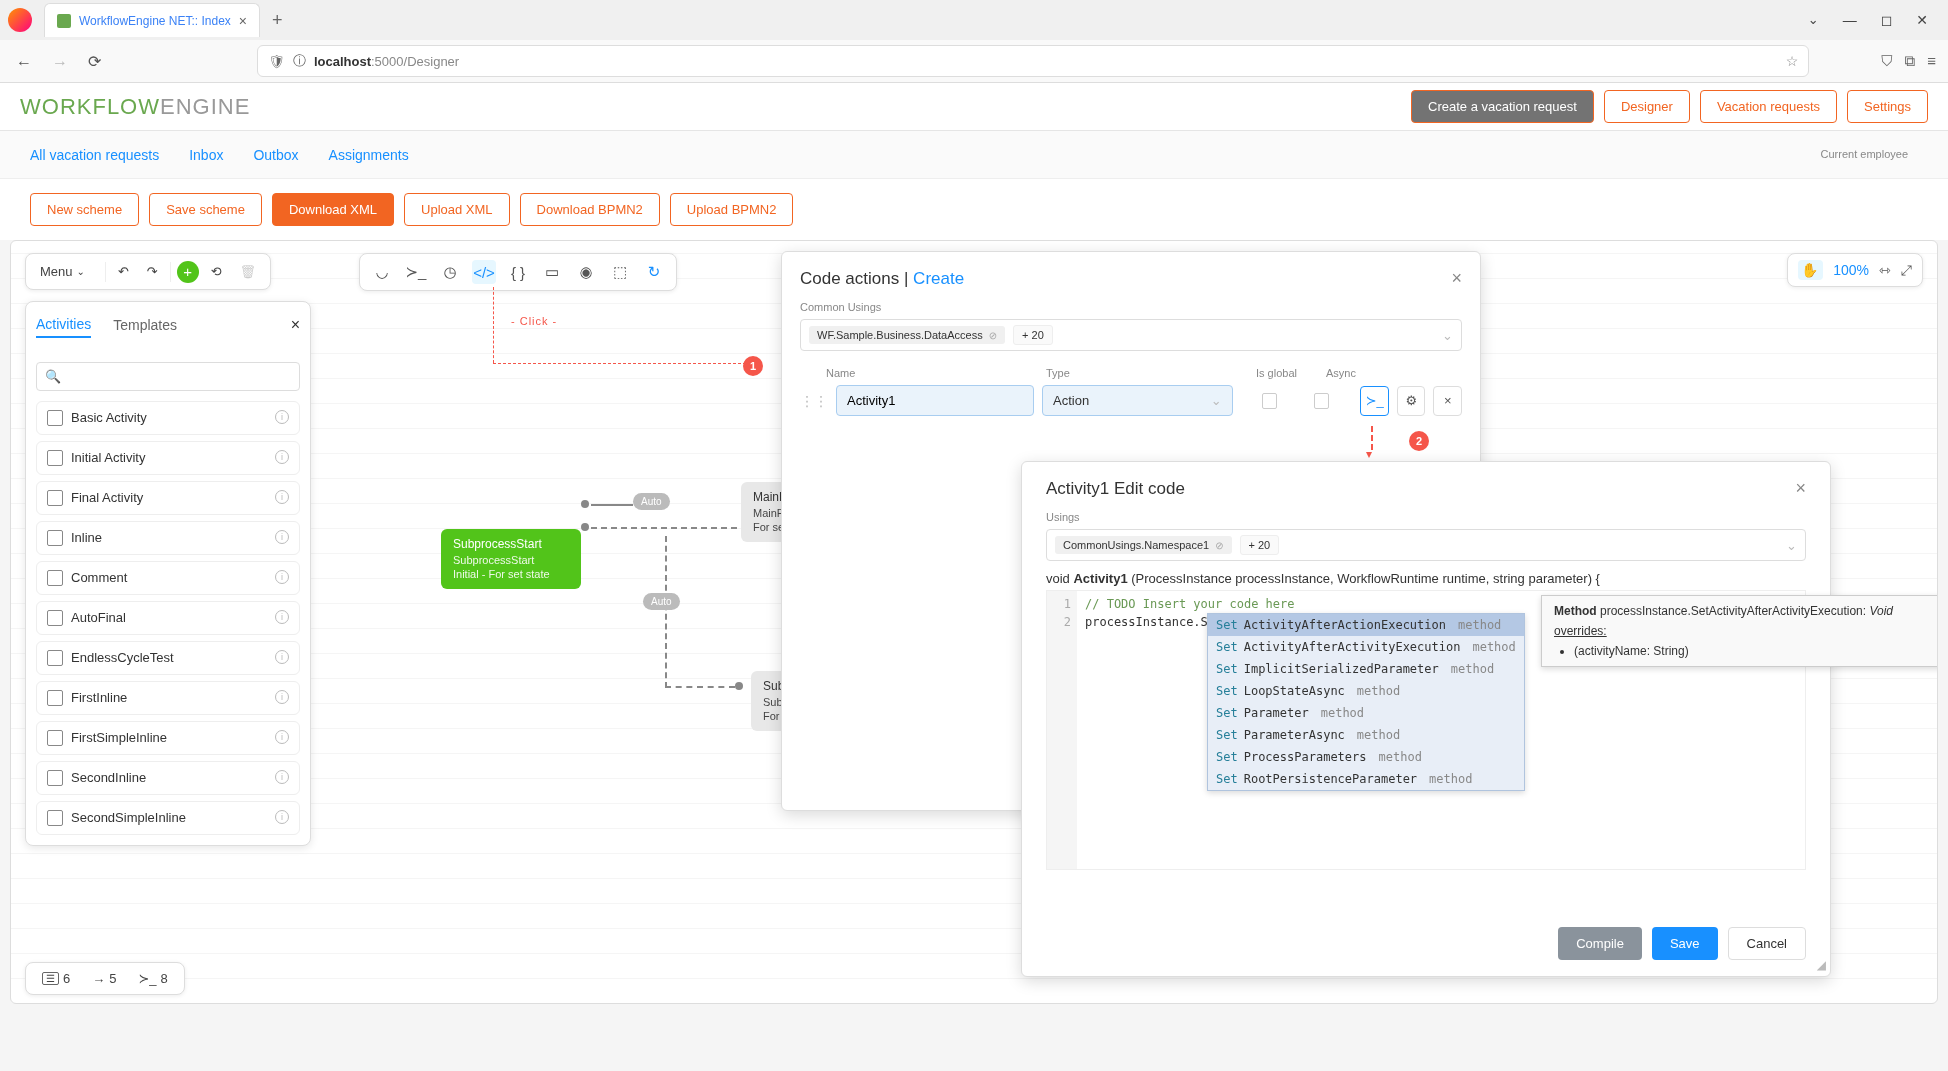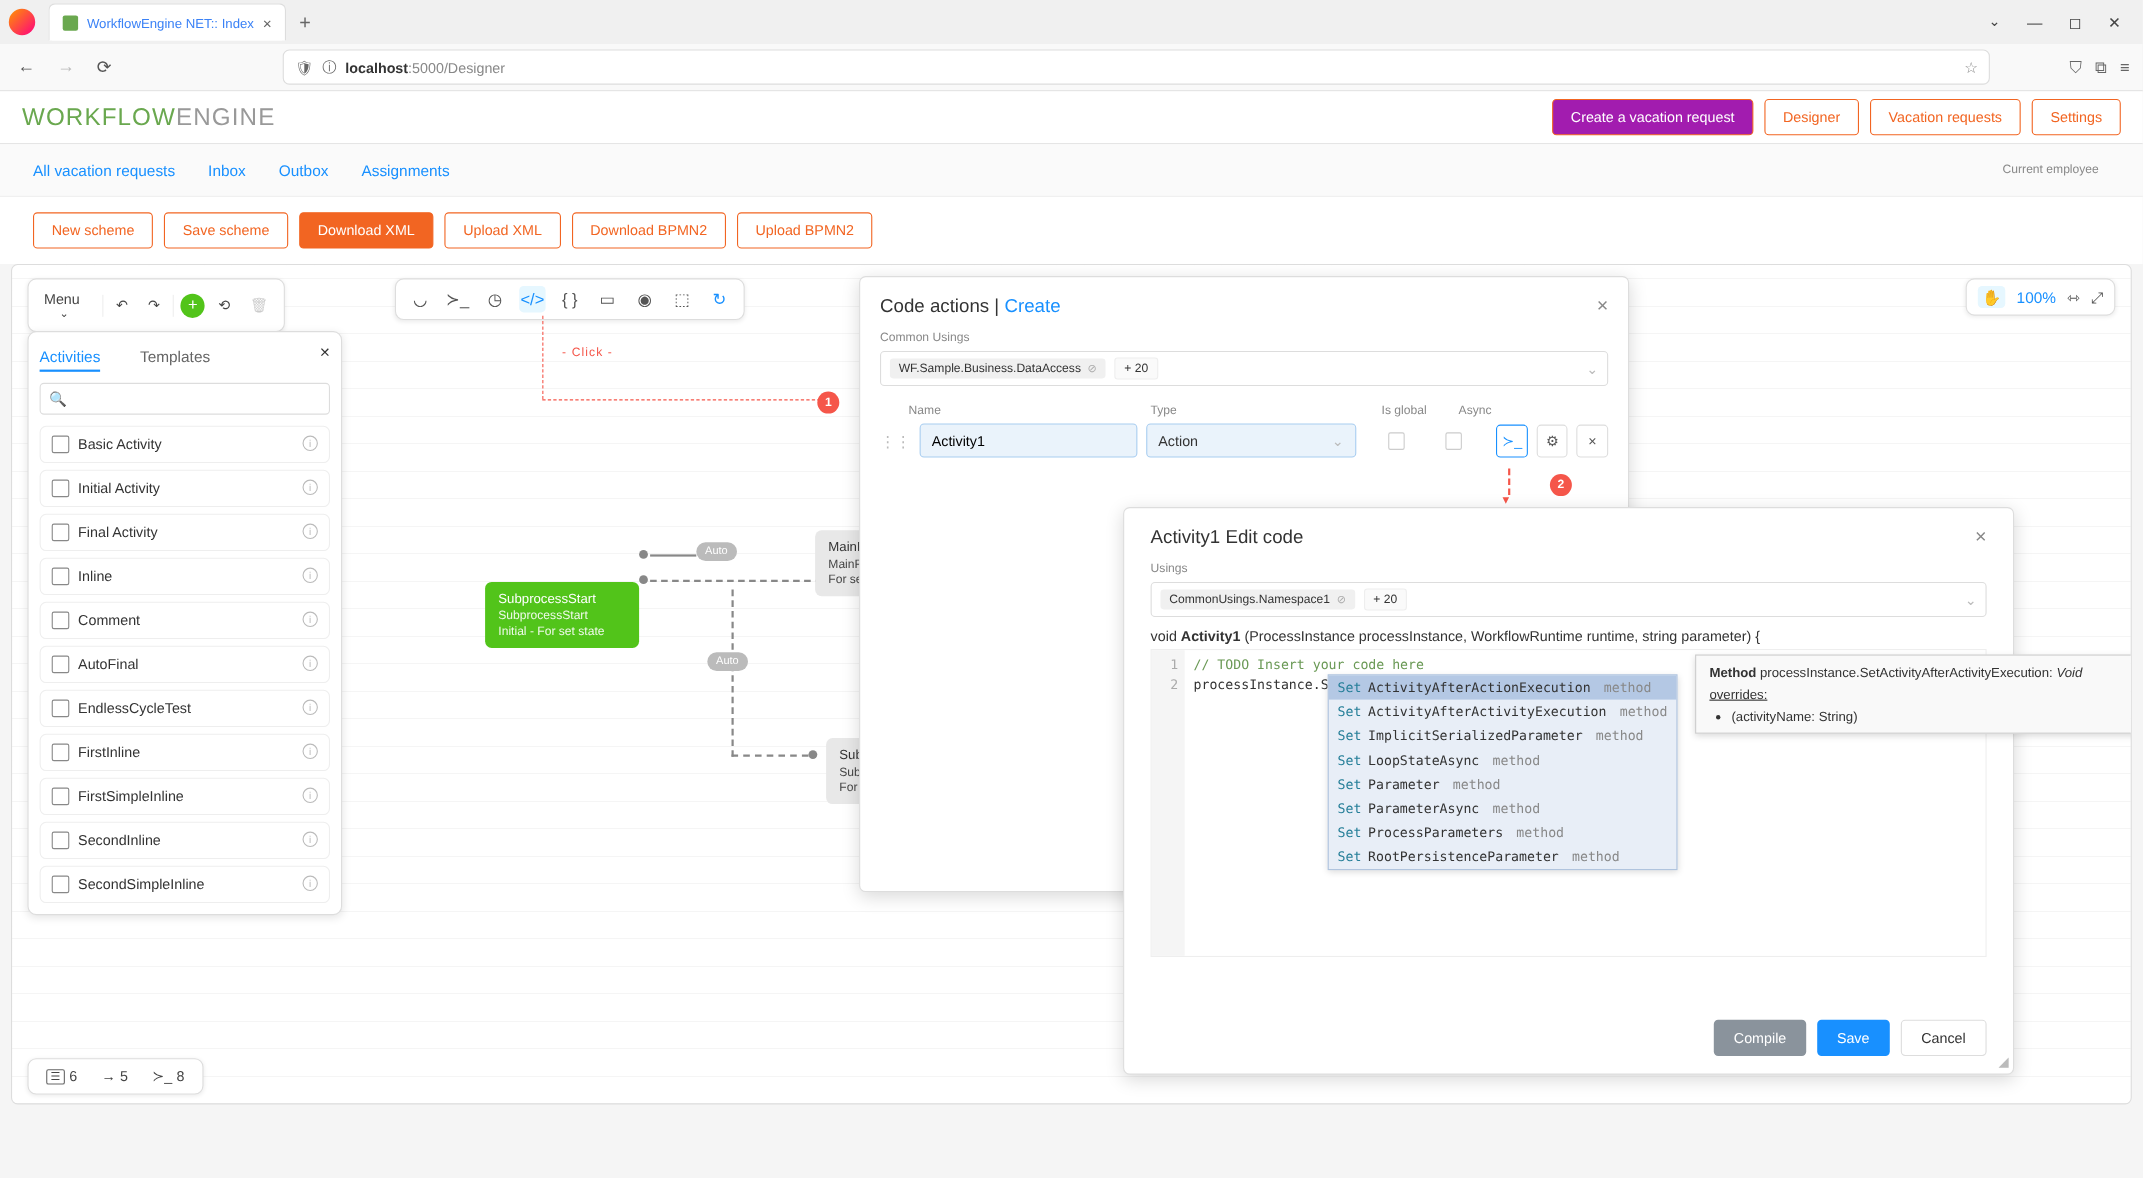--- a/index.html
+++ b/index.html
@@ -27,57 +27,57 @@
 .addr-star { margin-left: auto; font-size: 14px; color: #888; }
 .right-icons { display: flex; gap: 12px; color: #666;}
 .right-icons span { font-size: 15px; cursor: pointer; }
 
 
 .app-header { display: flex; align-items: center; height: 48px; background: #fff; border-bottom: 1px solid #e5e5e5; padding: 0 20px; }
 .logo { font-size: 22px; font-weight: 400; letter-spacing: 1px; color: #6aa84f; font-family: Arial; }
 .logo .thin { color: #999; font-weight: 300; }
 .header-buttons { margin-left: auto; display: flex; gap: 10px; }
 .hdr-btn { padding: 8px 16px; border-radius: 4px; border: 1px solid #f26522; color: #f26522; background: #fff; font-size: 13px; cursor: pointer; }
-.hdr-btn.primary { background: #a21caf; color: #fff; }
+.hdr-btn.primary { background: #737373; color: #fff; }
 
 
 .sub-nav { display: flex; align-items: center; height: 48px; background: #fafafa; padding: 0 30px; gap: 30px; border-bottom: 1px solid #eee; }
 .nav-link { color: #1890ff; font-size: 14px; cursor: pointer; }
 .employee-box { margin-left: auto; text-align: right;}
 .emp-label { font-size: 11px; color: #888; display: block; margin-bottom: 2px; padding-right: 10px;}
 .emp-select { border: 1px solid #ccc; padding: 4px 8px; font-size: 12px; background: #fff; width: 420px; }
 
 
 .toolbar-row { display: flex; gap: 10px; padding: 14px 30px; background: #fff; }
 .tbtn { padding: 8px 16px; border-radius: 4px; border: 1px solid #f26522; color: #f26522; background: #fff; font-size: 13px; cursor: pointer; }
 .tbtn.filled { background: #f26522; color: #fff; border-color: #f26522; }
 
 
 .canvas-wrap { position: relative; background: repeating-linear-gradient(0deg, #fff, #fff 24px, #f5f5f5 24px, #f5f5f5 25px), repeating-linear-gradient(90deg, #fff, #fff 24px, #f5f5f5 24px, #f5f5f5 25px); height: 764px; margin: 0 10px; border: 1px solid #ddd; border-radius: 6px; overflow: hidden; }
 
 
 .float-bar { position: absolute; top: 12px; left: 14px; display: flex; align-items: center; gap: 6px; background: #fff; border: 1px solid #ddd; border-radius: 8px; padding: 6px 8px; box-shadow: 0 1px 4px rgba(0,0,0,0.08); }
 .fb-item { padding: 4px 6px; font-size: 13px; color: #444; cursor: pointer; border-radius: 4px; display: inline-flex; align-items: center; }
-.fb-item.menu-lbl { padding-right: 14px; flex-direction: column; }
+.fb-item.menu-lbl { padding-right: 14px; }
 .fb-item.add { background: #52c41a; color: #fff; width: 22px; height: 22px; border-radius: 50%; justify-content: center; font-size: 15px; }
 .fb-sep { width: 1px; height: 20px; background: #eee; }
 
 .float-bar2 { position: absolute; top: 12px; left: 348px; display: flex; align-items: center; gap: 10px; background: #fff; border: 1px solid #ddd; border-radius: 8px; padding: 6px 10px; box-shadow: 0 1px 4px rgba(0,0,0,0.08); }
 .icon-btn { width: 24px; height: 24px; display: inline-flex; align-items: center; justify-content: center; color: #555; cursor: pointer; border-radius: 4px; font-size: 15px; }
 .icon-btn.active { background: #e6f7ff; color: #1890ff; }
 .icon-btn.hist { color: #1890ff; }
 
 .zoom-bar { position: absolute; top: 12px; right: 14px; display: flex; align-items: center; gap: 10px; background: #fff; border: 1px solid #ddd; border-radius: 8px; padding: 6px 10px; box-shadow: 0 1px 4px rgba(0,0,0,0.08); }
 .zoom-item { color: #555; font-size: 14px; }
 .zoom-pct { color: #1890ff; font-weight: 500; }
 .hand-icon { background: #e6f7ff; border-radius: 4px; padding: 2px 4px;}
 
 
 .act-panel { position: absolute; top: 60px; left: 14px; width: 286px; background: #fff; border: 1px solid #ddd; border-radius: 8px; box-shadow: 0 2px 8px rgba(0,0,0,0.1); padding: 10px; }
-.act-tabs { display: flex; gap: 36px; margin-bottom: 10px; }
+.act-tabs { display: flex; gap: 22px; margin-bottom: 24px; align-items: center; }
 .act-tab { font-size: 14px; color: #666; cursor: pointer; padding: 4px 0; }
 .act-tab.active { color: #1890ff; border-bottom: 2px solid #1890ff; }
 .act-close { margin-left: auto; font-size: 16px; cursor: pointer; }
 .act-search { border: 1px solid #ddd; border-radius: 4px; padding: 6px 8px; display: flex; align-items: center; margin-bottom: 10px; }
 .act-list { display: flex; flex-direction: column; gap: 6px; }
 .act-item { display: flex; align-items: flex-start; gap: 8px; padding: 8px 10px; border: 1px solid #eee; border-radius: 6px; cursor: pointer; }
 .act-icon { width: 16px; height: 16px; border: 1.5px solid #888; border-radius: 2px; }
 .act-info { margin-left: auto; width: 14px; height: 14px; border: 1px solid #bbb; border-radius: 50%; display: inline-flex; align-items: center; justify-content: center; font-size: 9px; color: #bbb; }
 
 

